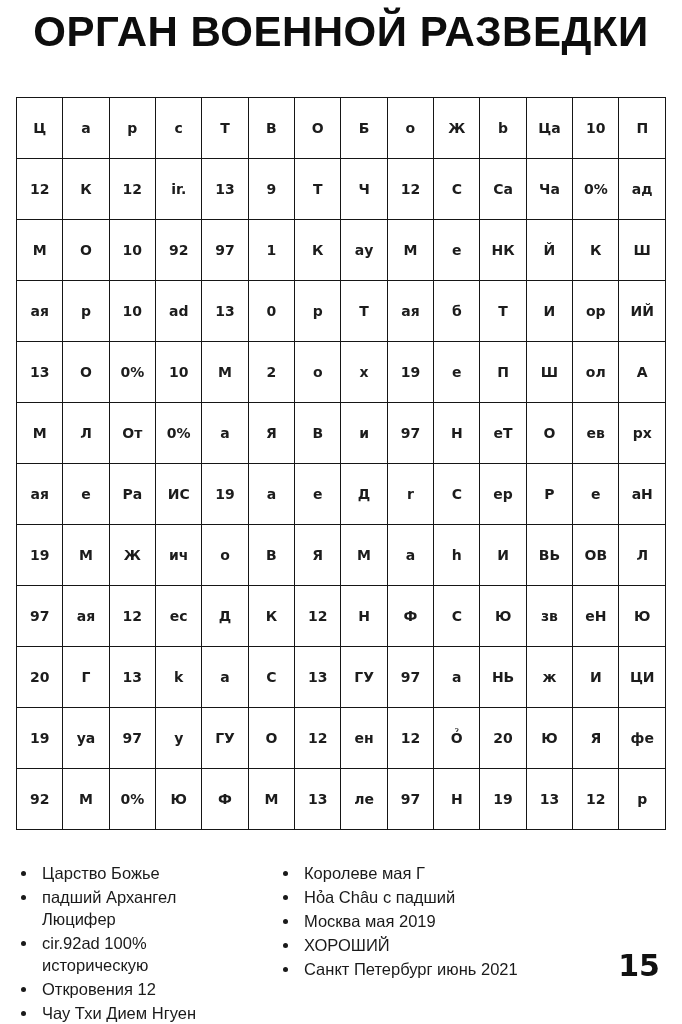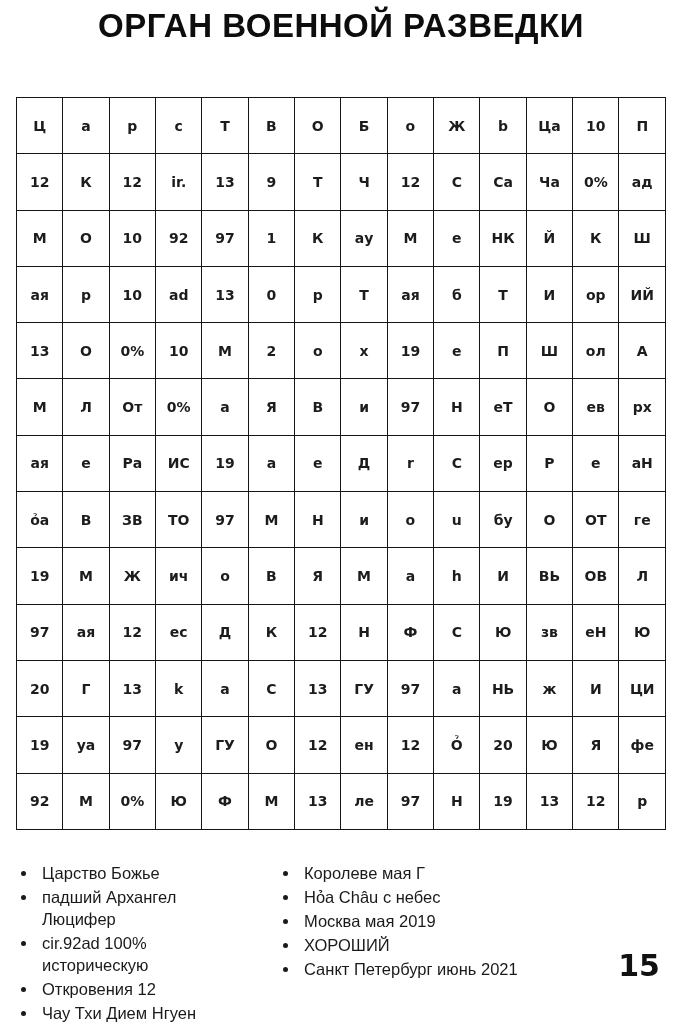--- a/index.html
+++ b/index.html
@@ -2,21 +2,21 @@
 <html><head>
 <meta charset="utf-8">
 <style>
   html,body{margin:0;padding:0;}
   body{
     width:682px;height:1024px;position:relative;background:#ffffff;
     font-family:"Liberation Sans",sans-serif;color:#111;overflow:hidden;
   }
   .title{
     position:absolute;top:6px;left:0;width:682px;text-align:center;
-    font-size:33px;font-weight:600;line-height:1.24;letter-spacing:.5px;color:#0d0d0d;
+    font-size:42px;font-weight:600;line-height:1.24;letter-spacing:.5px;color:#0d0d0d;
   }
   table.codex{
     position:absolute;left:16px;top:97px;width:650px;height:733px;
     border-collapse:collapse;table-layout:fixed;
   }
   table.codex td{
     border:1.7px solid #161616;text-align:center;vertical-align:middle;
     font-family:"DejaVu Sans",sans-serif;font-size:14px;font-weight:600;
     color:#1c1c1c;padding:0;overflow:hidden;
   }
@@ -152,36 +152,20 @@
         <td class="cell-bold">19</td>
         <td>а</td>
         <td>е</td>
         <td>Д</td>
         <td>r</td>
         <td class="cell-light">С</td>
         <td>ер</td>
         <td>Р</td>
         <td>е</td>
         <td>аН</td>
-      </tr>
-      <tr>
-        <td>ỏа</td>
-        <td>В</td>
-        <td>ЗВ</td>
-        <td>ТО</td>
-        <td>97</td>
-        <td>М</td>
-        <td>Н</td>
-        <td>и</td>
-        <td>о</td>
-        <td>u</td>
-        <td>бу</td>
-        <td>О</td>
-        <td>ОТ</td>
-        <td>ге</td>
       </tr>
       <tr>
         <td>19</td>
         <td>М</td>
         <td>Ж</td>
         <td>ич</td>
         <td>о</td>
         <td>В</td>
         <td>Я</td>
         <td>М</td>
@@ -262,20 +246,20 @@
 <div class="footer">
   <ul class="list-col-1">
       <li>Царство Божье</li>
       <li>падший Архангел Люцифер</li>
       <li>cir.92ad 100% историческую</li>
       <li>Откровения 12</li>
       <li>Чау Тхи Дием Нгуен</li>
     </ul>
   <ul class="list-col-3">
       <li>Королеве мая Г</li>
-      <li>Hỏa Châu с небес</li>
+      <li>Hỏa Châu с падший</li>
       <li>Москва мая 2019</li>
       <li>ХОРОШИЙ</li>
       <li>Санкт Петербург июнь 2021</li>
     </ul>
 </div>
 
 <div class="page-number">15</div>
 
 </body></html>

